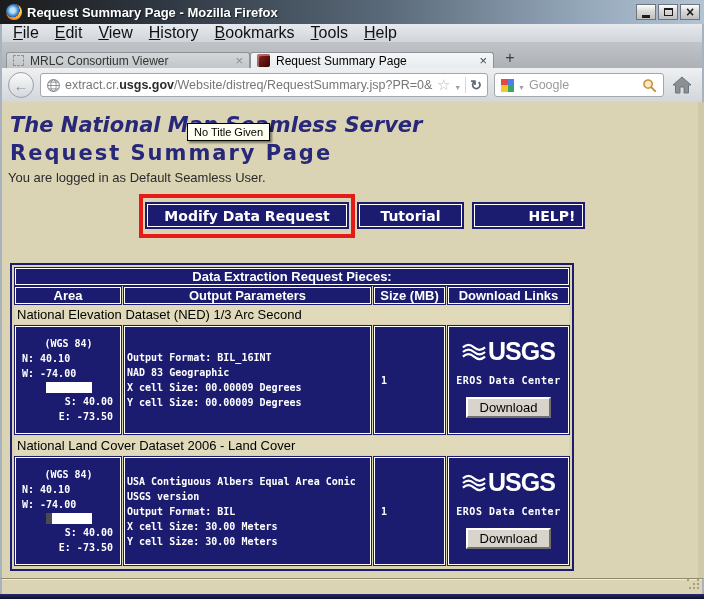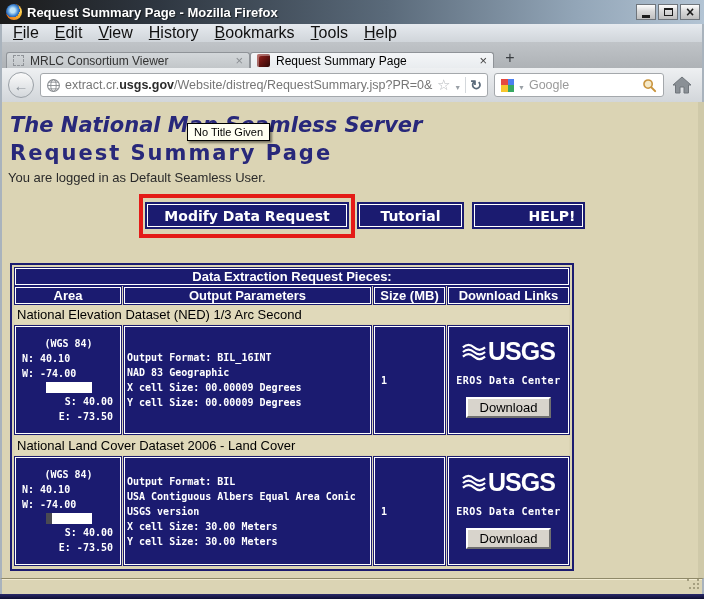--- a/index.html
+++ b/index.html
@@ -274,22 +274,22 @@
       <div class="data-row">
         <div class="cellbox w-area area-cell mono">
           <div class="area-datum">(WGS 84)</div>
           <div>N: 40.10</div>
           <div>W: -74.00</div>
           <div class="area-thumb marked"></div>
           <div class="area-right">S: 40.00</div>
           <div class="area-right">E: -73.50</div>
         </div>
         <div class="cellbox w-out out-cell mono">
+          <div>USA Contiguous Albers Equal Area Conic USGS version</div>
           <div>Output Format: BIL</div>
-          <div>USA Contiguous Albers Equal Area Conic USGS version</div>
           <div>X cell Size: 30.00 Meters</div>
           <div>Y cell Size: 30.00 Meters</div>
         </div>
         <div class="cellbox w-size size-cell mono">1</div>
         <div class="cellbox w-dl dl-cell">
           <div class="usgs-logo">
             <span>
               <svg width="24" height="20" viewBox="0 0 26 20">
                   <path d="M1 5 C5 1.5, 9 1.5, 13 5 S21 8.5, 25 5" stroke="#fff" fill="none" stroke-width="2.4"></path>
                   <path d="M1 10 C5 6.5, 9 6.5, 13 10 S21 13.5, 25 10" stroke="#fff" fill="none" stroke-width="2.4"></path>

